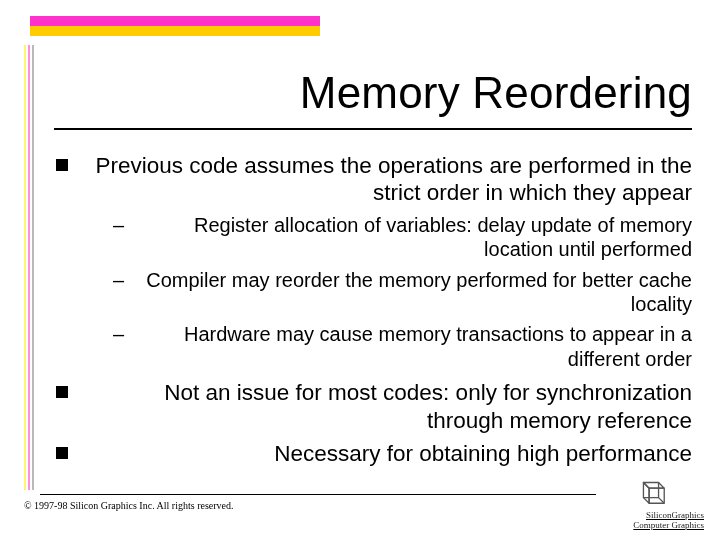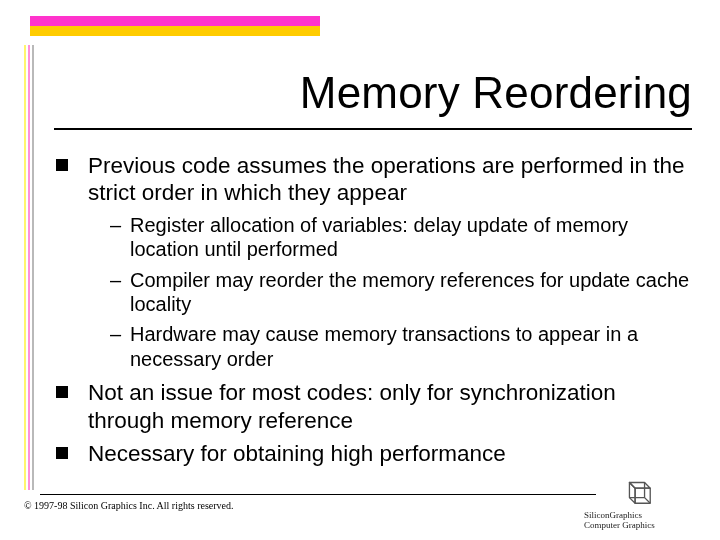--- a/index.html
+++ b/index.html
@@ -48,20 +48,21 @@
     border-bottom: 2.5px solid #000;
   }
 
   .body {
     position: absolute;
     left: 56px;
     right: 28px;
     top: 152px;
     font-size: 22.5px;
     line-height: 1.22;
+    text-align: right;
   }
   .b1 {
     display: flex;
     margin-bottom: 6px;
   }
   .b1 .bullet-sq {
     flex: 0 0 auto;
     width: 12px; height: 12px;
     background: #000;
     margin-top: 7px;
@@ -97,24 +98,25 @@
   .footer {
     position: absolute;
     left: 24px;
     top: 500px;
     font-family: "Times New Roman", Times, serif;
     font-size: 10px;
   }
 
   .logo-wrap {
     position: absolute;
-    right: 30px;
+    right: 16px;
     bottom: 10px;
     width: 106px;
-    text-align: left;
+    text-align: right;
+    text-decoration: underline;
   }
   .logo-cube {
     width: 38px; height: 34px;
     margin: 0 auto 3px auto;
     position: relative;
   }
   .logo-cube svg { width: 38px; height: 34px; }
   .logo-text {
     font-family: "Times New Roman", Times, serif;
     font-size: 9px;
@@ -141,25 +143,25 @@
       <div class="bullet-sq"></div>
       <div class="txt">Previous code assumes the operations are performed in the strict order in which they appear</div>
     </div>
     <div class="sub">
       <div class="b2">
         <div class="dash">–</div>
         <div class="txt">Register allocation of variables: delay update of memory location until performed</div>
       </div>
       <div class="b2">
         <div class="dash">–</div>
-        <div class="txt">Compiler may reorder the memory references for update cache locality</div>
+        <div class="txt">Compiler may reorder the memory performed for better cache locality</div>
       </div>
       <div class="b2">
         <div class="dash">–</div>
-        <div class="txt">Hardware may cause memory transactions to appear in a necessary order</div>
+        <div class="txt">Hardware may cause memory transactions to appear in a different order</div>
       </div>
     </div>
     <div class="b1">
       <div class="bullet-sq"></div>
       <div class="txt">Not an issue for most codes: only for synchronization through memory reference</div>
     </div>
     <div class="b1">
       <div class="bullet-sq"></div>
       <div class="txt">Necessary for obtaining high performance</div>
     </div>

